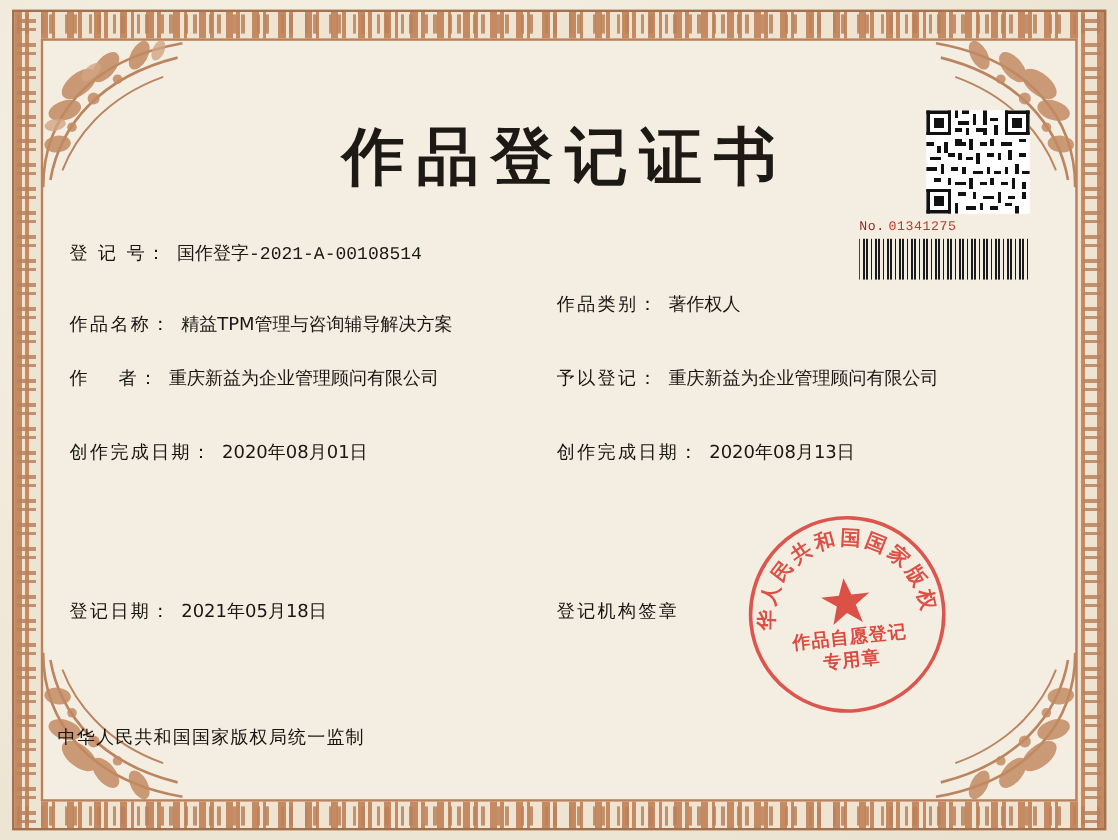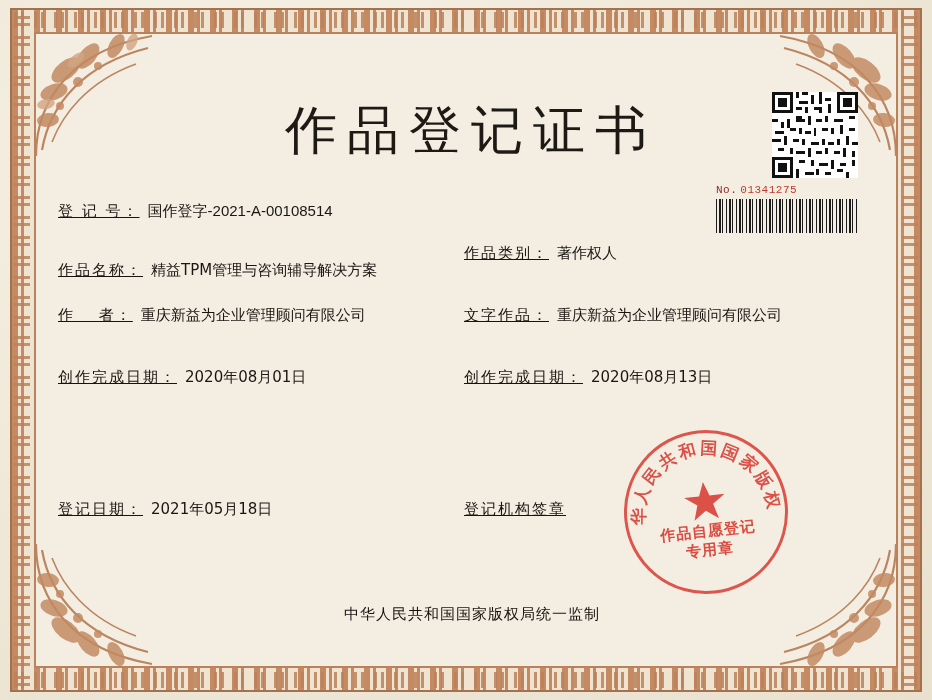--- a/index.html
+++ b/index.html
@@ -98,21 +98,21 @@
     width: 860px; height: 632px;
   }
 
   .title {
     position: absolute;
     left: 0; right: 0;
     top: 62px;
     text-align: center;
     font-family: "DejaVu Serif", "Liberation Serif", serif;
     font-size: 52px;
-    font-weight: normal;
+    font-weight: bold;
     letter-spacing: 10px;
     color: #1d1a16;
     text-indent: 10px;
   }
 
   
   .qr {
     position: absolute;
     right: 38px;
     top: 58px;
@@ -157,28 +157,27 @@
   .field-row {
     position: absolute;
     font-family: "DejaVu Sans", "Liberation Sans", sans-serif;
     font-size: 15px;
     color: #17140f;
     white-space: nowrap;
   }
   .label {
     letter-spacing: 2px;
     color: #17140f;
-    text-decoration: underline;
   }
   .value {
     margin-left: 8px;
     color: #1a1713;
   }
   .value-mono {
-    font-family: Liberation Sans, sans-serif;
+    font-family: Liberation Mono, monospace;
     letter-spacing: 0px;
     text-align: center;
   }
 
   .r-regno   { left: 22px;  top: 168px; }
   .r-workname{ left: 22px;  top: 227px; }
   .r-worktype{ left: 428px; top: 210px; }
   .r-author  { left: 22px;  top: 272px; }
   .r-owner   { left: 428px; top: 272px; }
   .r-created { left: 22px;  top: 334px; }
@@ -195,21 +194,20 @@
     line-height: 28px;
     color: #17140f;
     text-indent: 30px;
     letter-spacing: .4px;
   }
 
   .footer {
     position: absolute;
     left: 12px; right: 0;
     bottom: 42px;
-    text-align: center;
     font-size: 15px;
     letter-spacing: 1px;
     color: #17140f;
   }
 
   
   .seal {
     position: absolute;
     right: 108px;
     bottom: 72px;
@@ -451,21 +449,21 @@
 
     <div class="field-row r-worktype">
       <span class="label">作品类别：</span><span class="value">著作权人</span>
     </div>
 
     <div class="field-row r-author">
       <span class="label">作　 者：</span><span class="value">重庆新益为企业管理顾问有限公司</span>
     </div>
 
     <div class="field-row r-owner">
-      <span class="label">文字作品：</span><span class="value">重庆新益为企业管理顾问有限公司</span>
+      <span class="label">予以登记：</span><span class="value">重庆新益为企业管理顾问有限公司</span>
     </div>
 
     <div class="field-row r-created">
       <span class="label">创作完成日期：</span><span class="value">2020年08月01日</span>
     </div>
 
     <div class="field-row r-firstpub">
       <span class="label">创作完成日期：</span><span class="value">2020年08月13日</span>
     </div>
 

